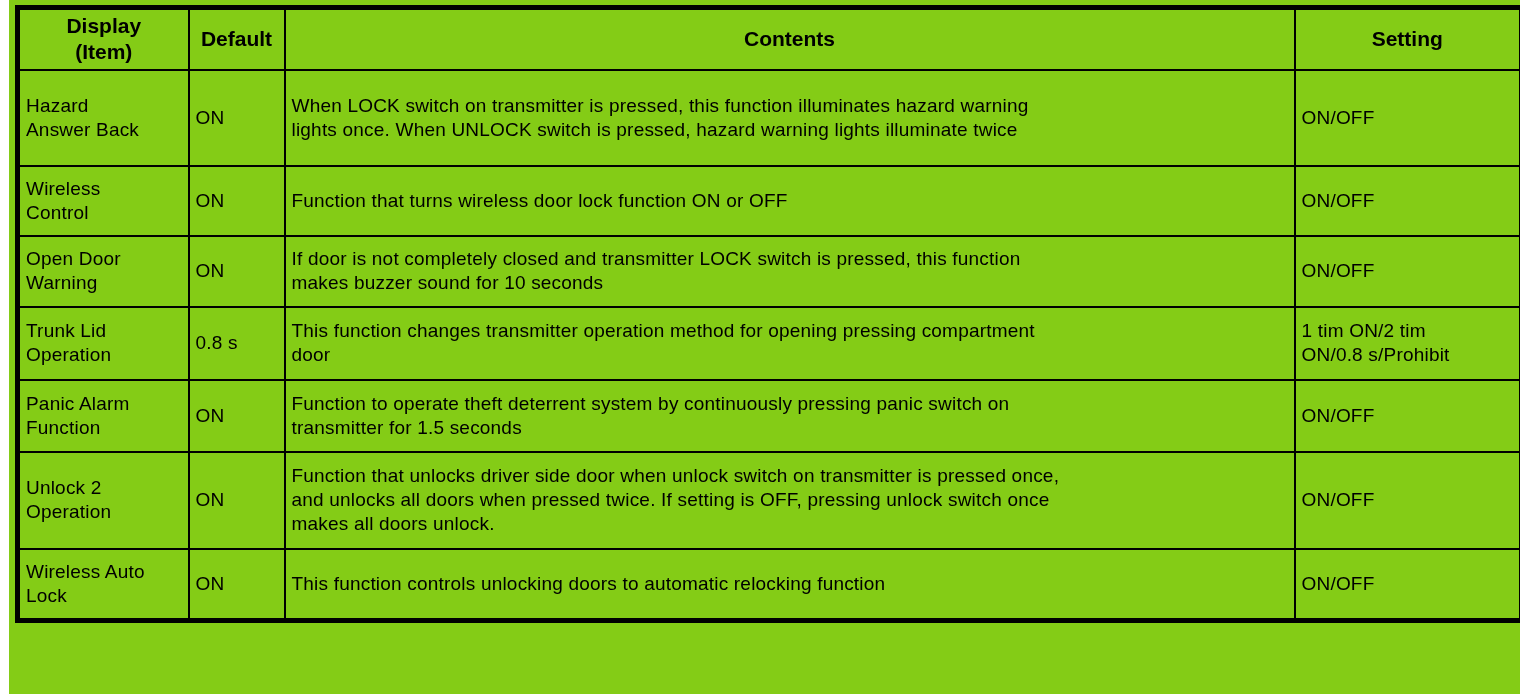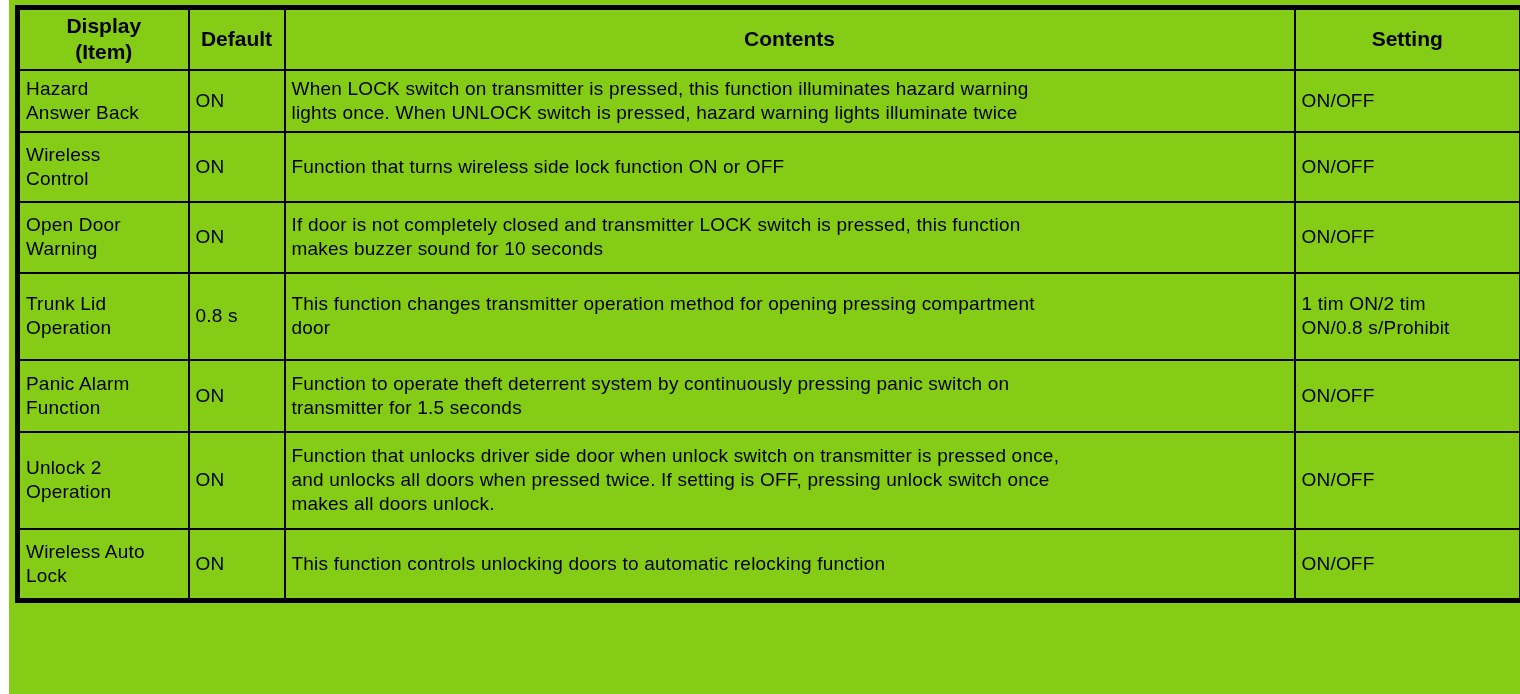--- a/index.html
+++ b/index.html
@@ -48,24 +48,24 @@
     line-height: 24px;
     padding: 2px 6px 2px 6px;
     letter-spacing: 0.2px;
   }
   col.c-display { width: 171px; }
   col.c-default { width: 96px;  }
   col.c-contents{ width: 1010px;}
   col.c-setting { width: 227px; }
 
   thead tr          { height: 62px; }
-  tbody tr.r1       { height: 62px; }
+  tbody tr.r1       { height: 96px; }
   tbody tr.r2       { height: 70px; }
   tbody tr.r3       { height: 71px; }
-  tbody tr.r4       { height: 87px; }
+  tbody tr.r4       { height: 73px; }
   tbody tr.r5       { height: 72px; }
   tbody tr.r6       { height: 97px; }
   tbody tr.r7       { height: 78px; }
   tbody tr.r8       { height: 72px; margin-top: 40px; }
 </style>
 </head>
 <body>
 
 <div class="page">
   <table class="settings-table">
@@ -90,21 +90,21 @@
 Answer Back</td>
         <td>ON</td>
         <td>When LOCK switch on transmitter is pressed, this function illuminates hazard warning
 lights once. When UNLOCK switch is pressed, hazard warning lights illuminate twice</td>
         <td>ON/OFF</td>
       </tr>
       <tr class="r2">
         <td>Wireless
 Control</td>
         <td>ON</td>
-        <td>Function that turns wireless side lock function ON or OFF</td>
+        <td>Function that turns wireless door lock function ON or OFF</td>
         <td>ON/OFF</td>
       </tr>
       <tr class="r3">
         <td>Open Door
 Warning</td>
         <td>ON</td>
         <td>If door is not completely closed and transmitter LOCK switch is pressed, this function
 makes buzzer sound for 10 seconds</td>
         <td>ON/OFF</td>
       </tr>

